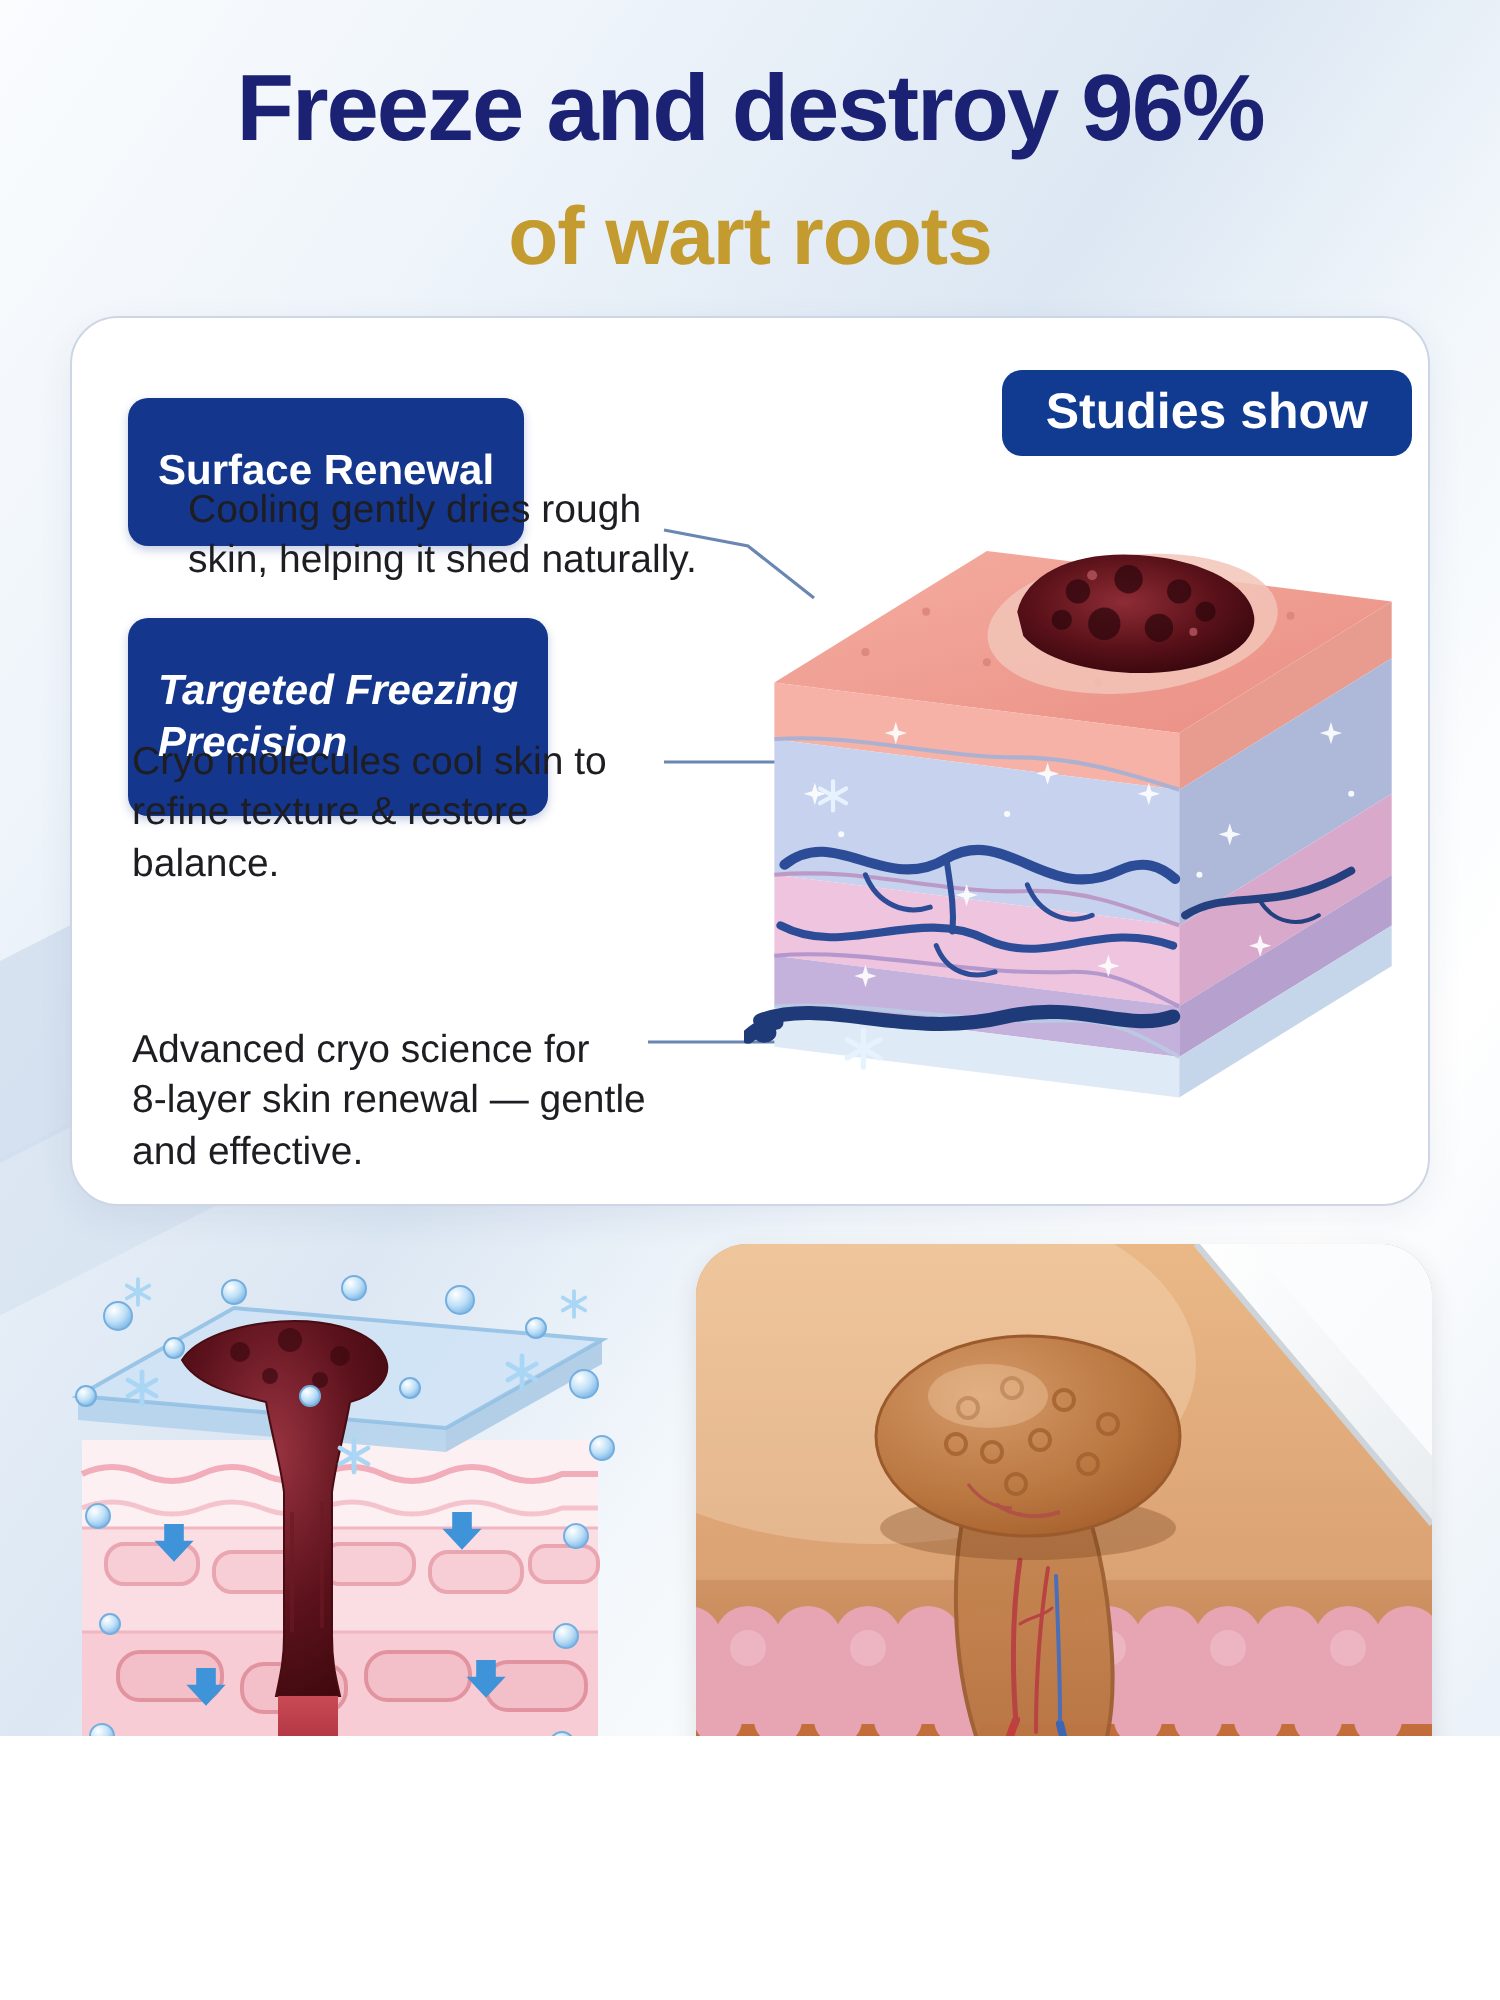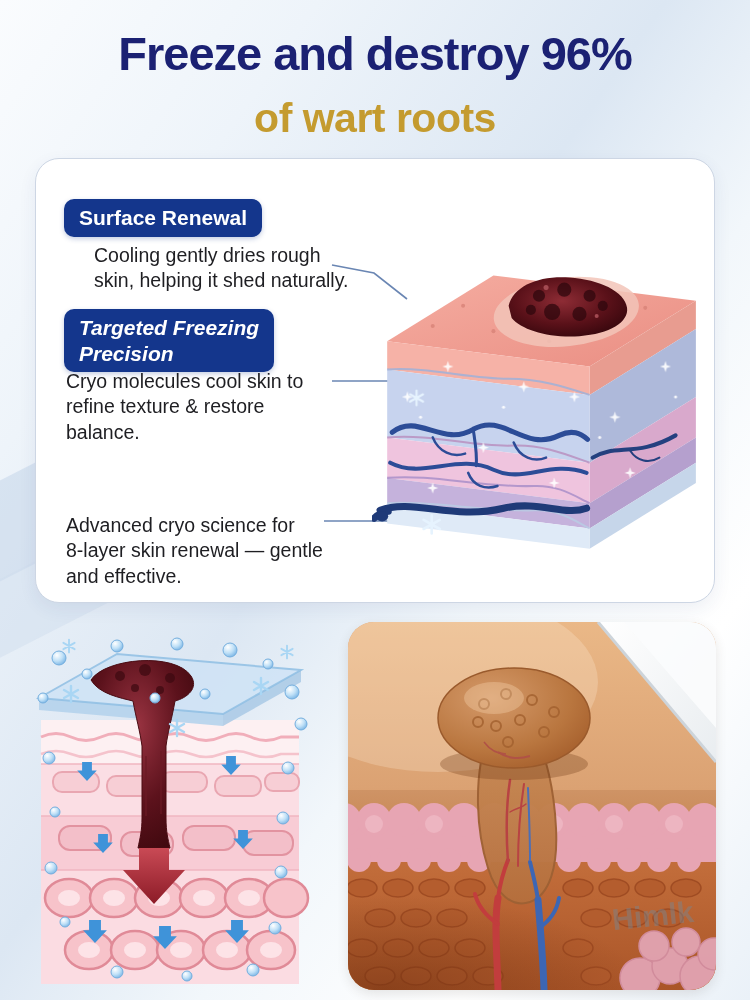--- a/index.html
+++ b/index.html
@@ -1,19 +1,19 @@
 <!DOCTYPE html>
 <html><head>
 <meta charset="utf-8">
 <style>
   * { margin:0; padding:0; box-sizing:border-box; }
   html,body { width:750px; }
   body { font-family:"Liberation Sans", sans-serif; }
   .page {
-    position:relative; width:750px; height:1000px; overflow:hidden;
+    position:relative; width:750px; height:868px; overflow:hidden;
     background:linear-gradient(125deg,#fafcfe 0%,#eef4fa 22%,#dce7f3 46%,#f2f7fb 62%,#ffffff 80%,#eaf1f8 100%);
   }
   .bg-streak { position:absolute; z-index:0; border-radius:10px; }
   .s1 { left:-90px; top:430px; width:400px; height:90px; background:rgba(196,213,233,.55); transform:rotate(-27deg); }
   .s2 { left:-50px; top:530px; width:310px; height:70px; background:rgba(208,222,238,.5); transform:rotate(-27deg); }
 
   .title {
     position:relative; z-index:2; margin-top:26px; text-align:center;
     font-size:47px; font-weight:800; letter-spacing:-1px; color:#1b2173;
   }
@@ -28,21 +28,21 @@
     box-shadow:0 6px 18px rgba(40,60,120,.07);
   }
   .studies-badge {
     position:absolute; top:26px; right:8px;
     background:#113a91; color:#ffffff; font-weight:700; font-size:25px;
     padding:7px 22px; border-radius:10px;
   }
   .label-badge {
     position:absolute; left:28px; display:inline-block;
     background:#14368c; color:#ffffff; font-weight:700; font-size:21px;
-    line-height:1.22; padding:6px 15px; border-radius:10px; white-space:pre-line;
+    line-height:1.22; padding:24px 15px; border-radius:10px; white-space:pre-line;
     box-shadow:0 2px 5px rgba(20,54,140,.25);
   }
   .b1 { top:40px; }
   .b2 { top:150px;font-style:italic; }
   .b3 { top:292px; }
   .desc {
     position:absolute; left:30px; width:300px;
     font-size:19.5px; line-height:1.3; color:#1e1e22; white-space:pre-line;
   }
   .d1 { top:84px;margin-left:28px; }
@@ -61,20 +61,21 @@
 <body>
 
 <div class="page">
   <div class="bg-streak s1"></div>
   <div class="bg-streak s2"></div>
 
   <div class="title">Freeze and destroy 96%</div>
   <div class="subtitle">of wart roots</div>
 
   <section class="card">
+    <div class="studies-badge">Studies show</div>
 
     <div class="label-badge b1">Surface Renewal</div>
     <p class="desc d1">Cooling gently dries rough
 skin, helping it shed naturally.</p>
 
     <div class="label-badge b2">Targeted Freezing
 Precision</div>
     <p class="desc d2">Cryo molecules cool skin to
 refine texture &amp; restore
 balance.</p>

